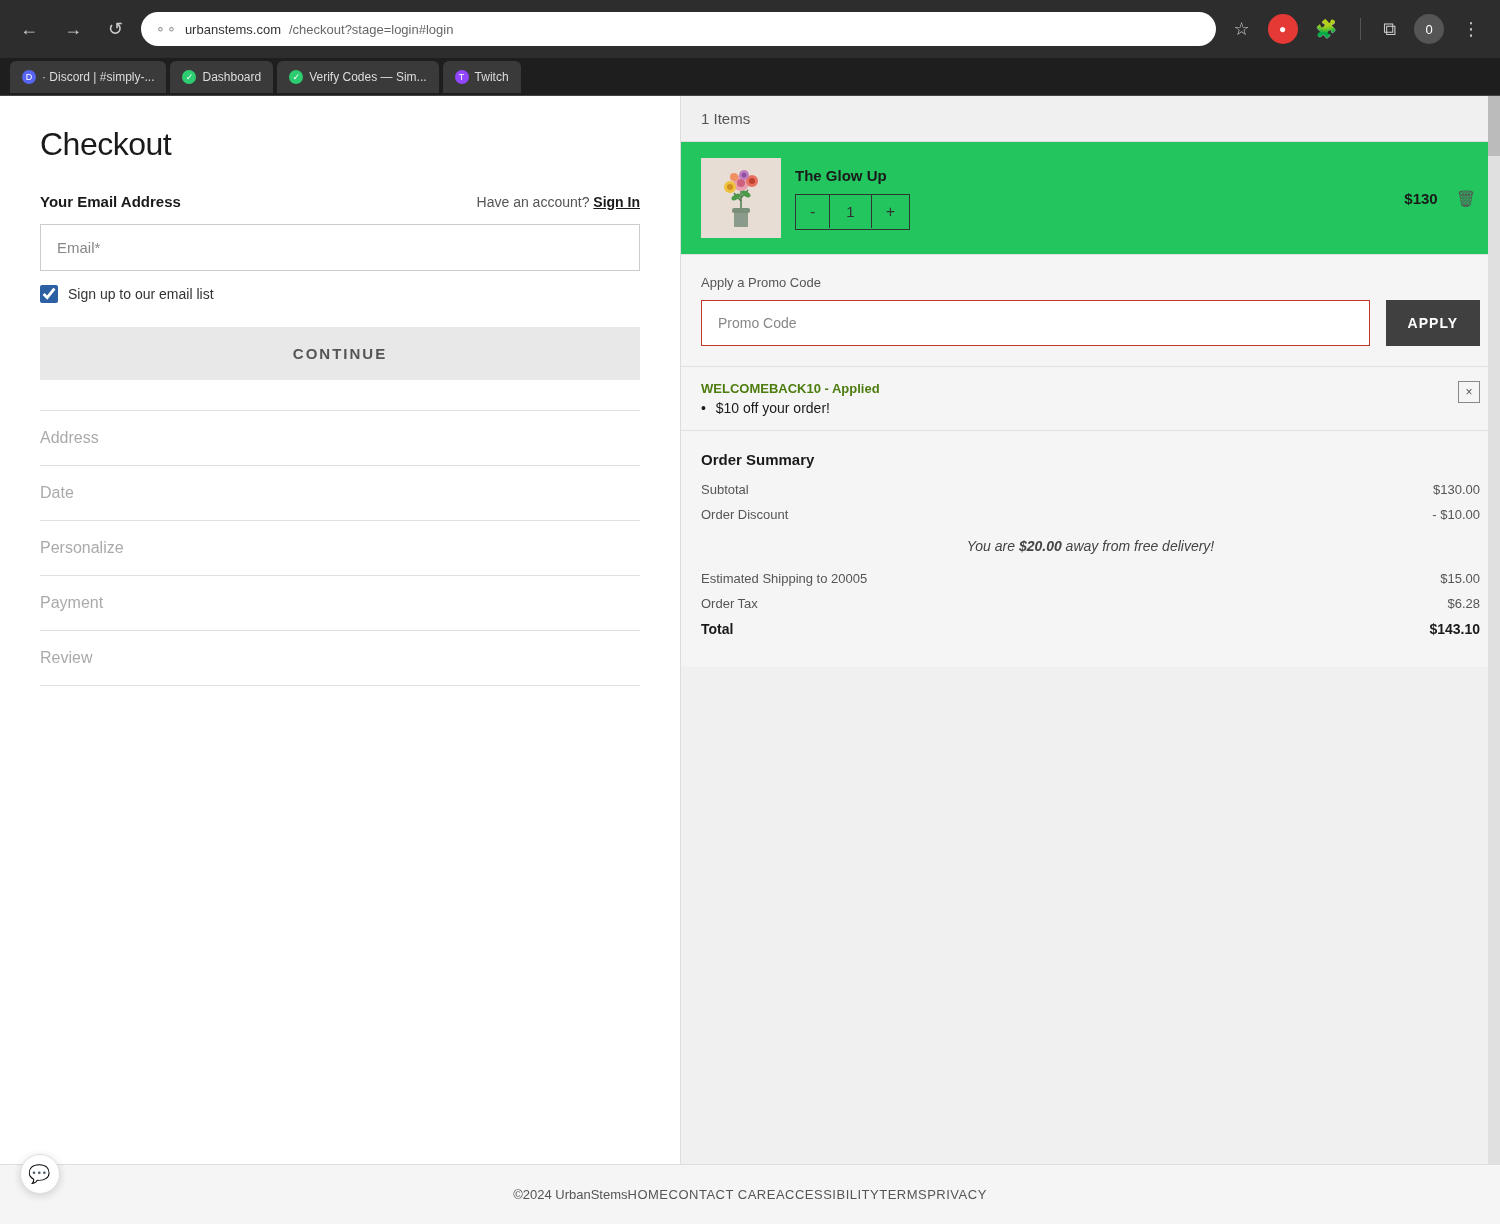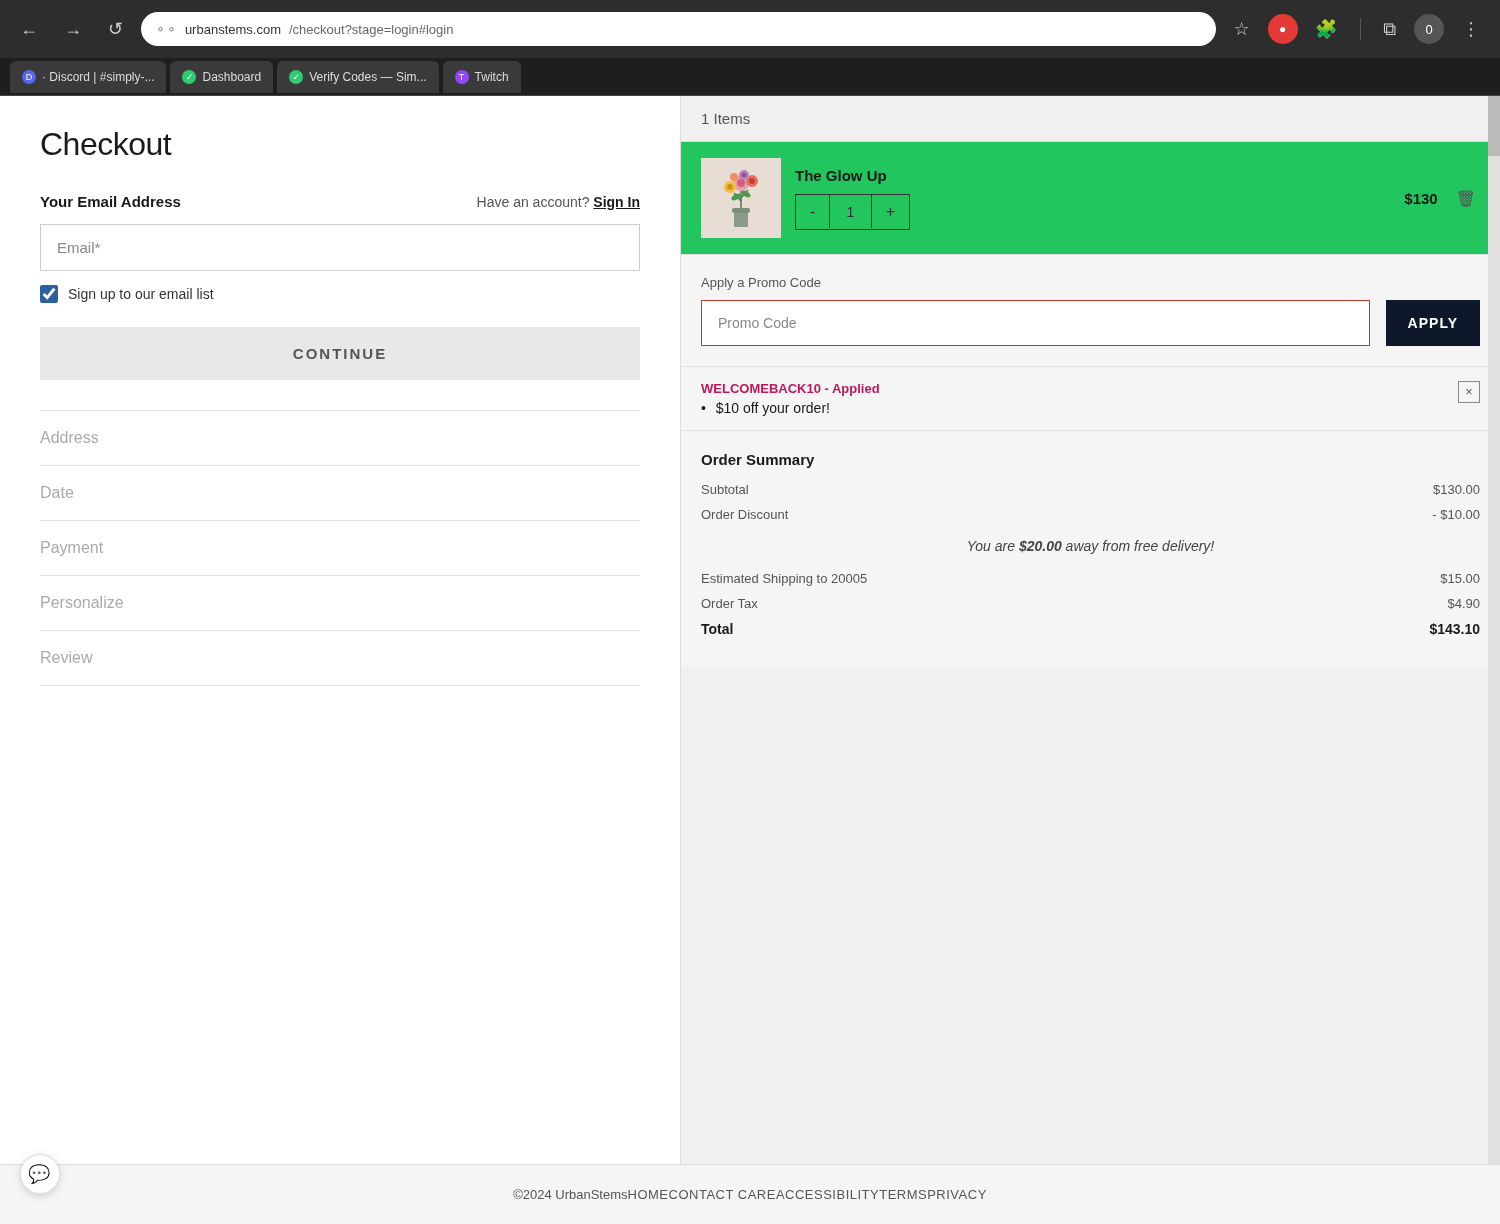--- a/index.html
+++ b/index.html
@@ -271,42 +271,42 @@
       flex: 1;
       border: 1.5px solid #c0392b;
       padding: 14px 16px;
       font-size: 14px;
       color: #333;
       outline: none;
       background: #fff;
     }
     .promo-input::placeholder { color: #888; }
     .apply-btn {
-      background: #0f172a;
+      background: #404040;
       color: #fff;
       border: none;
       padding: 14px 22px;
       font-size: 14px;
       font-weight: 700;
       letter-spacing: 1px;
       cursor: pointer;
       text-transform: uppercase;
     }
     .promo-note { font-size: 13px; color: #555; margin-top: 10px; line-height: 1.5; }
 
     .coupon-applied {
       background: #f5f5f5;
       padding: 14px 20px;
       border-bottom: 1px solid #e0e0e0;
       display: flex;
       justify-content: space-between;
       align-items: flex-start;
     }
     .coupon-info { font-size: 13px; color: #555; }
-    .coupon-code { font-size: 13px; color: #be185d; font-weight: 600; margin-bottom: 4px; }
+    .coupon-code { font-size: 13px; color: #4d7c0f; font-weight: 600; margin-bottom: 4px; }
     .coupon-discount { font-size: 14px; color: #1a1a1a; }
     .bullet { margin-right: 6px; }
     .coupon-remove-btn {
       background: none;
       border: 1px solid #888;
       color: #555;
       width: 22px; height: 22px;
       cursor: pointer;
       display: flex; align-items: center; justify-content: center;
       font-size: 12px;
@@ -445,24 +445,24 @@
       <button class="continue-btn">CONTINUE</button>
 
       
       <div class="checkout-section">
         <span class="section-title">Address</span>
       </div>
       <div class="checkout-section">
         <span class="section-title">Date</span>
       </div>
       <div class="checkout-section">
+        <span class="section-title">Personalize</span>
+      </div>
+      <div class="checkout-section">
         <span class="section-title">Payment</span>
-      </div>
-      <div class="checkout-section">
-        <span class="section-title">Personalize</span>
       </div>
       <div class="checkout-section">
         <span class="section-title">Review</span>
       </div>
     </div>
 
     <div class="right-panel">
 
       <div class="cart-header">1 Items</div>
 
@@ -534,21 +534,21 @@
         </div>
         <div class="free-delivery-msg">
           <span>You are </span><strong>$20.00</strong><span> away from free delivery!</span>
         </div>
         <div class="summary-row">
           <span>Estimated Shipping to 20005</span>
           <span>$15.00</span>
         </div>
         <div class="summary-row">
           <span>Order Tax</span>
-          <span>$4.90</span>
+          <span>$6.28</span>
         </div>
         <div class="summary-row total">
           <span>Total</span>
           <span>$143.10</span>
         </div>
       </div>
 
       <div class="scrollbar-track">
         <div class="scrollbar-thumb"></div>
       </div>

